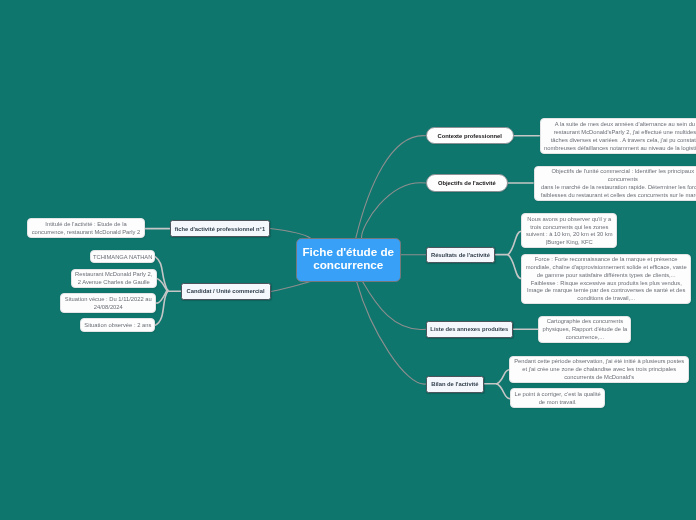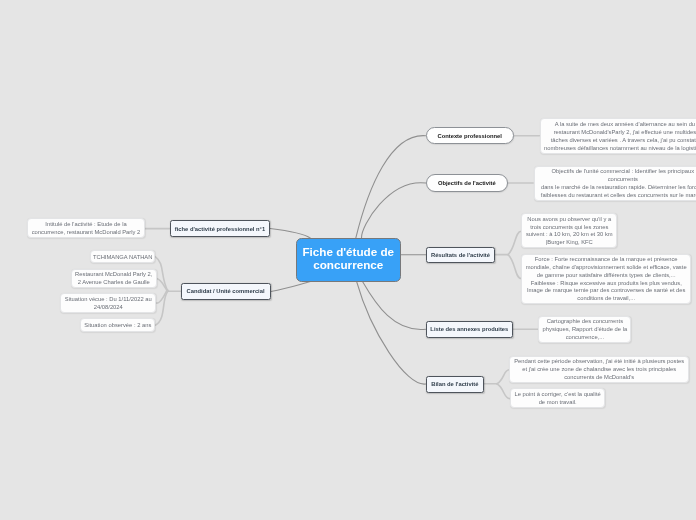--- a/index.html
+++ b/index.html
@@ -1,19 +1,19 @@
 <!DOCTYPE html>
 <html><head>
 <meta charset="utf-8">
 <style>
   html,body{margin:0;padding:0;background:#ffffff;}
   body{width:696px;height:520px;overflow:hidden;
        font-family:"Liberation Sans",sans-serif;
        -webkit-font-smoothing:antialiased;}
-  #canvas{position:relative;width:696px;height:520px;background:#e5e5e5;filter:blur(0px);}
+  #canvas{position:relative;width:696px;height:520px;background:#0f766e;filter:blur(0px);}
   svg#links{position:absolute;left:0;top:0;width:696px;height:520px;pointer-events:none;}
   .node{position:absolute;box-sizing:border-box;display:flex;align-items:center;
         justify-content:center;text-align:center;white-space:pre-line;filter:blur(0px);}
   .leaf{background:#fdfdfd;border:0.8px solid #e3e4e6;border-radius:4px;
         box-shadow:0.4px 0.6px 1.1px rgba(0,0,0,0.07);
         color:#6a6e76;font-size:5.8px;line-height:7.9px;letter-spacing:0px;padding-top:1.6px;}
   .branch{background:#f4f7fc;border:1.4px solid #4e545c;border-radius:2.5px;
           box-shadow:0.5px 0.5px 1.2px rgba(0,0,0,0.18);
           color:#2f3d4a;font-weight:bold;font-size:5.8px;letter-spacing:0px;}
   .pill{background:#fefefe;border:0.9px solid #8d9196;border-radius:40px;

